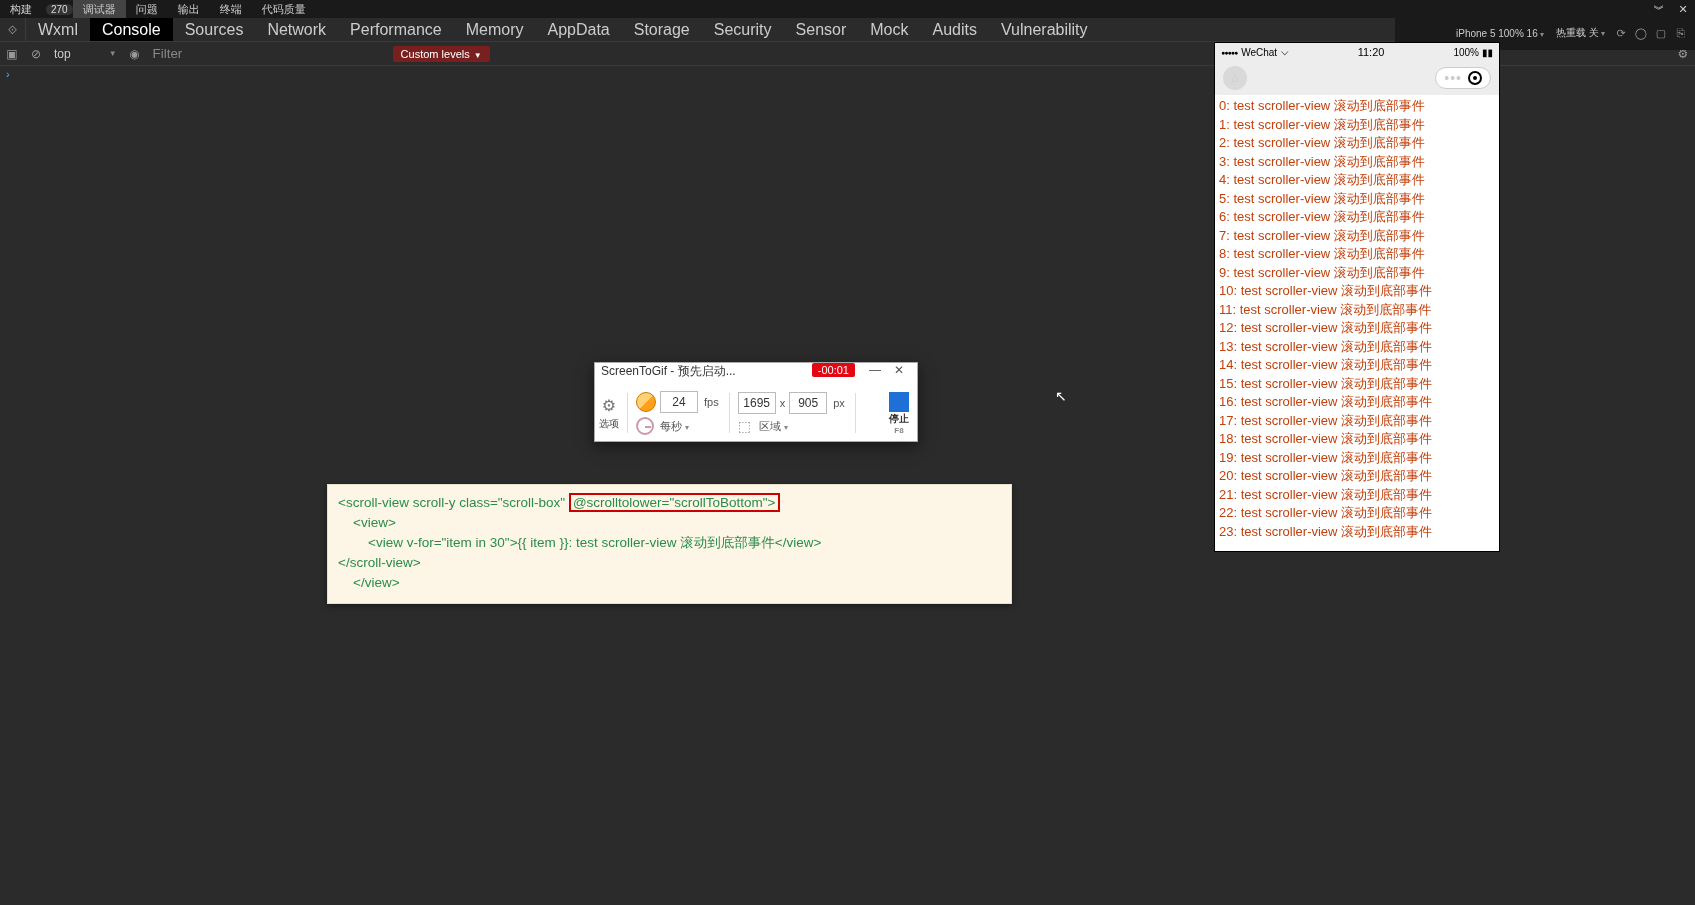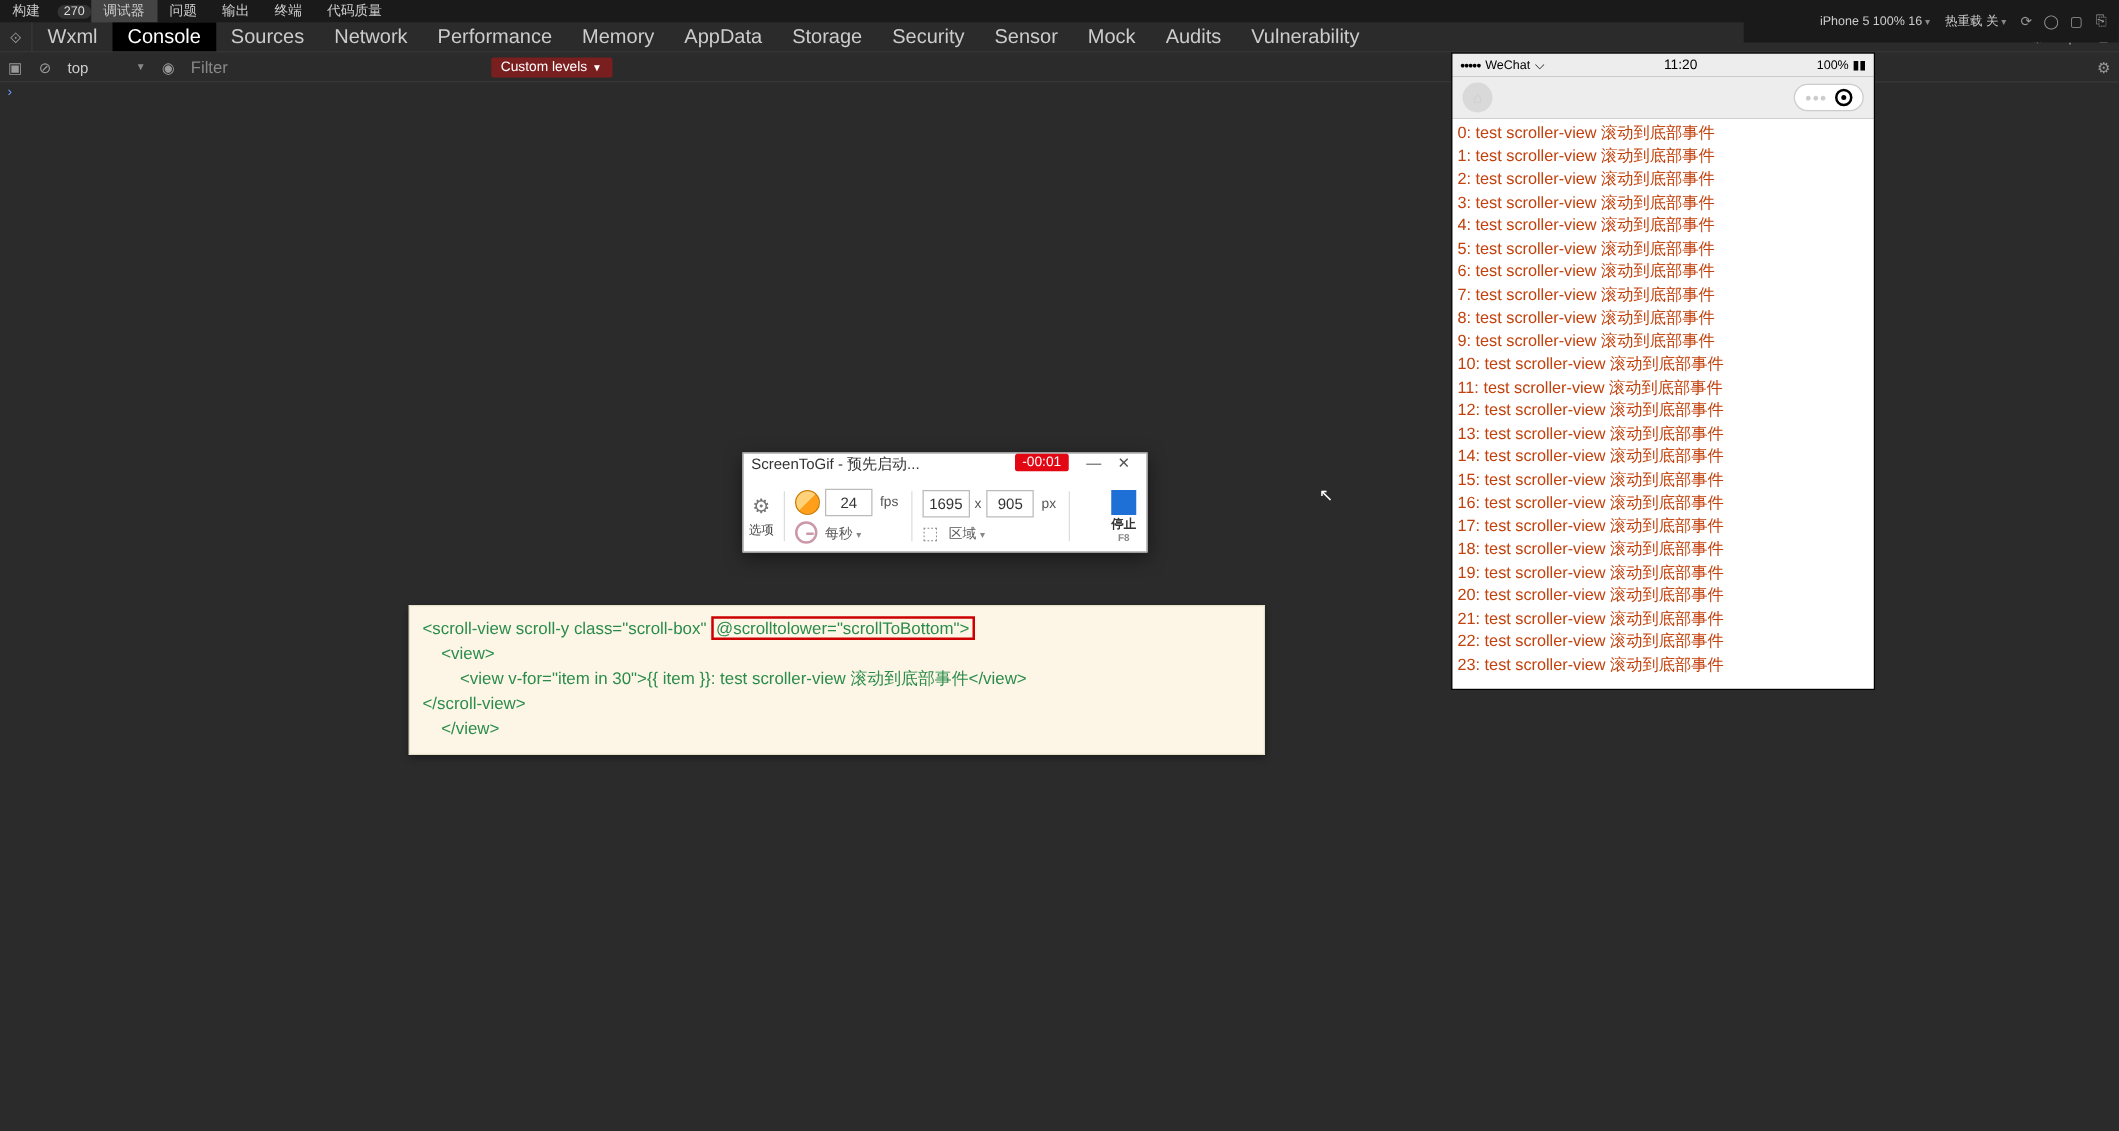--- a/index.html
+++ b/index.html
@@ -28,26 +28,26 @@
   .console-tb .tri { font-size:8px; margin-left:38px; color:#888;}
   .console-tb .filter { background:transparent; border:none; color:#f97316; padding:0 6px; width:240px; height:20px; outline:none; }
   .console-tb .filter::placeholder { color:#888; }
   .console-tb .levels { background:#7a1f1f; color:#fff; padding:2px 8px; border-radius:2px; margin-left:6px; font-size:11px;}
   .console-tb .levels .tri2 { font-size:8px; margin-left:4px;}
   .console-tb .spacer{flex:1;}
   .console-body { position:absolute; left:0; top:66px; right:511px; bottom:0; background:#2b2b2b;}
   .console-body .prompt { color:#6aa0ff; padding:2px 6px; font-size:11px;}
 
   
-  .right-strip { position:absolute; right:0; top:0; width:300px; height:34px; background:#1a1a1a; display:flex; align-items:center; justify-content:flex-end; padding-right:4px;}
+  .right-strip { position:absolute; right:0; top:16px; width:300px; height:34px; background:#1a1a1a; display:flex; align-items:center; justify-content:flex-end; padding-right:4px;}
   .right-strip .txt { color:#ccc; font-size:10px; margin:0 6px;}
   .right-strip .tri{font-size:8px; color:#888;}
   .right-strip .ic{width:20px; text-align:center; color:#999; font-size:11px;}
 
-  .phone { position:absolute; right:195px; top:42px; width:339px; height:510px; background:#333; border:1px solid #000;}
+  .phone { position:absolute; right:195px; top:42px; width:286px; height:510px; background:#333; border:1px solid #000;}
   .phone .status { height:18px; background:#ededed; display:flex; align-items:center; padding:0 6px; color:#000; font-size:10px;}
   .phone .status .dots{letter-spacing:-1px; font-size:7px;}
   .phone .status .wname{margin-left:4px;}
   .phone .status .wifi{margin-left:4px;}
   .phone .status .time{flex:1; text-align:center; font-size:11px;}
   .phone .status .bat{font-size:10px;}
   .phone .nav { height:34px; background:#ededed; display:flex; align-items:center; padding:0 8px; justify-content:space-between;}
   .phone .nav .home{ width:24px; height:24px; border-radius:50%; background:#d9d9d9; display:flex; align-items:center; justify-content:center; font-size:12px;}
   .phone .nav .caps{ display:flex; align-items:center; gap:6px; background:#fff; border:1px solid #ccc; border-radius:14px; padding:3px 8px;}
   .phone .nav .caps .dotmenu{font-size:14px; letter-spacing:1px; line-height:1;}

